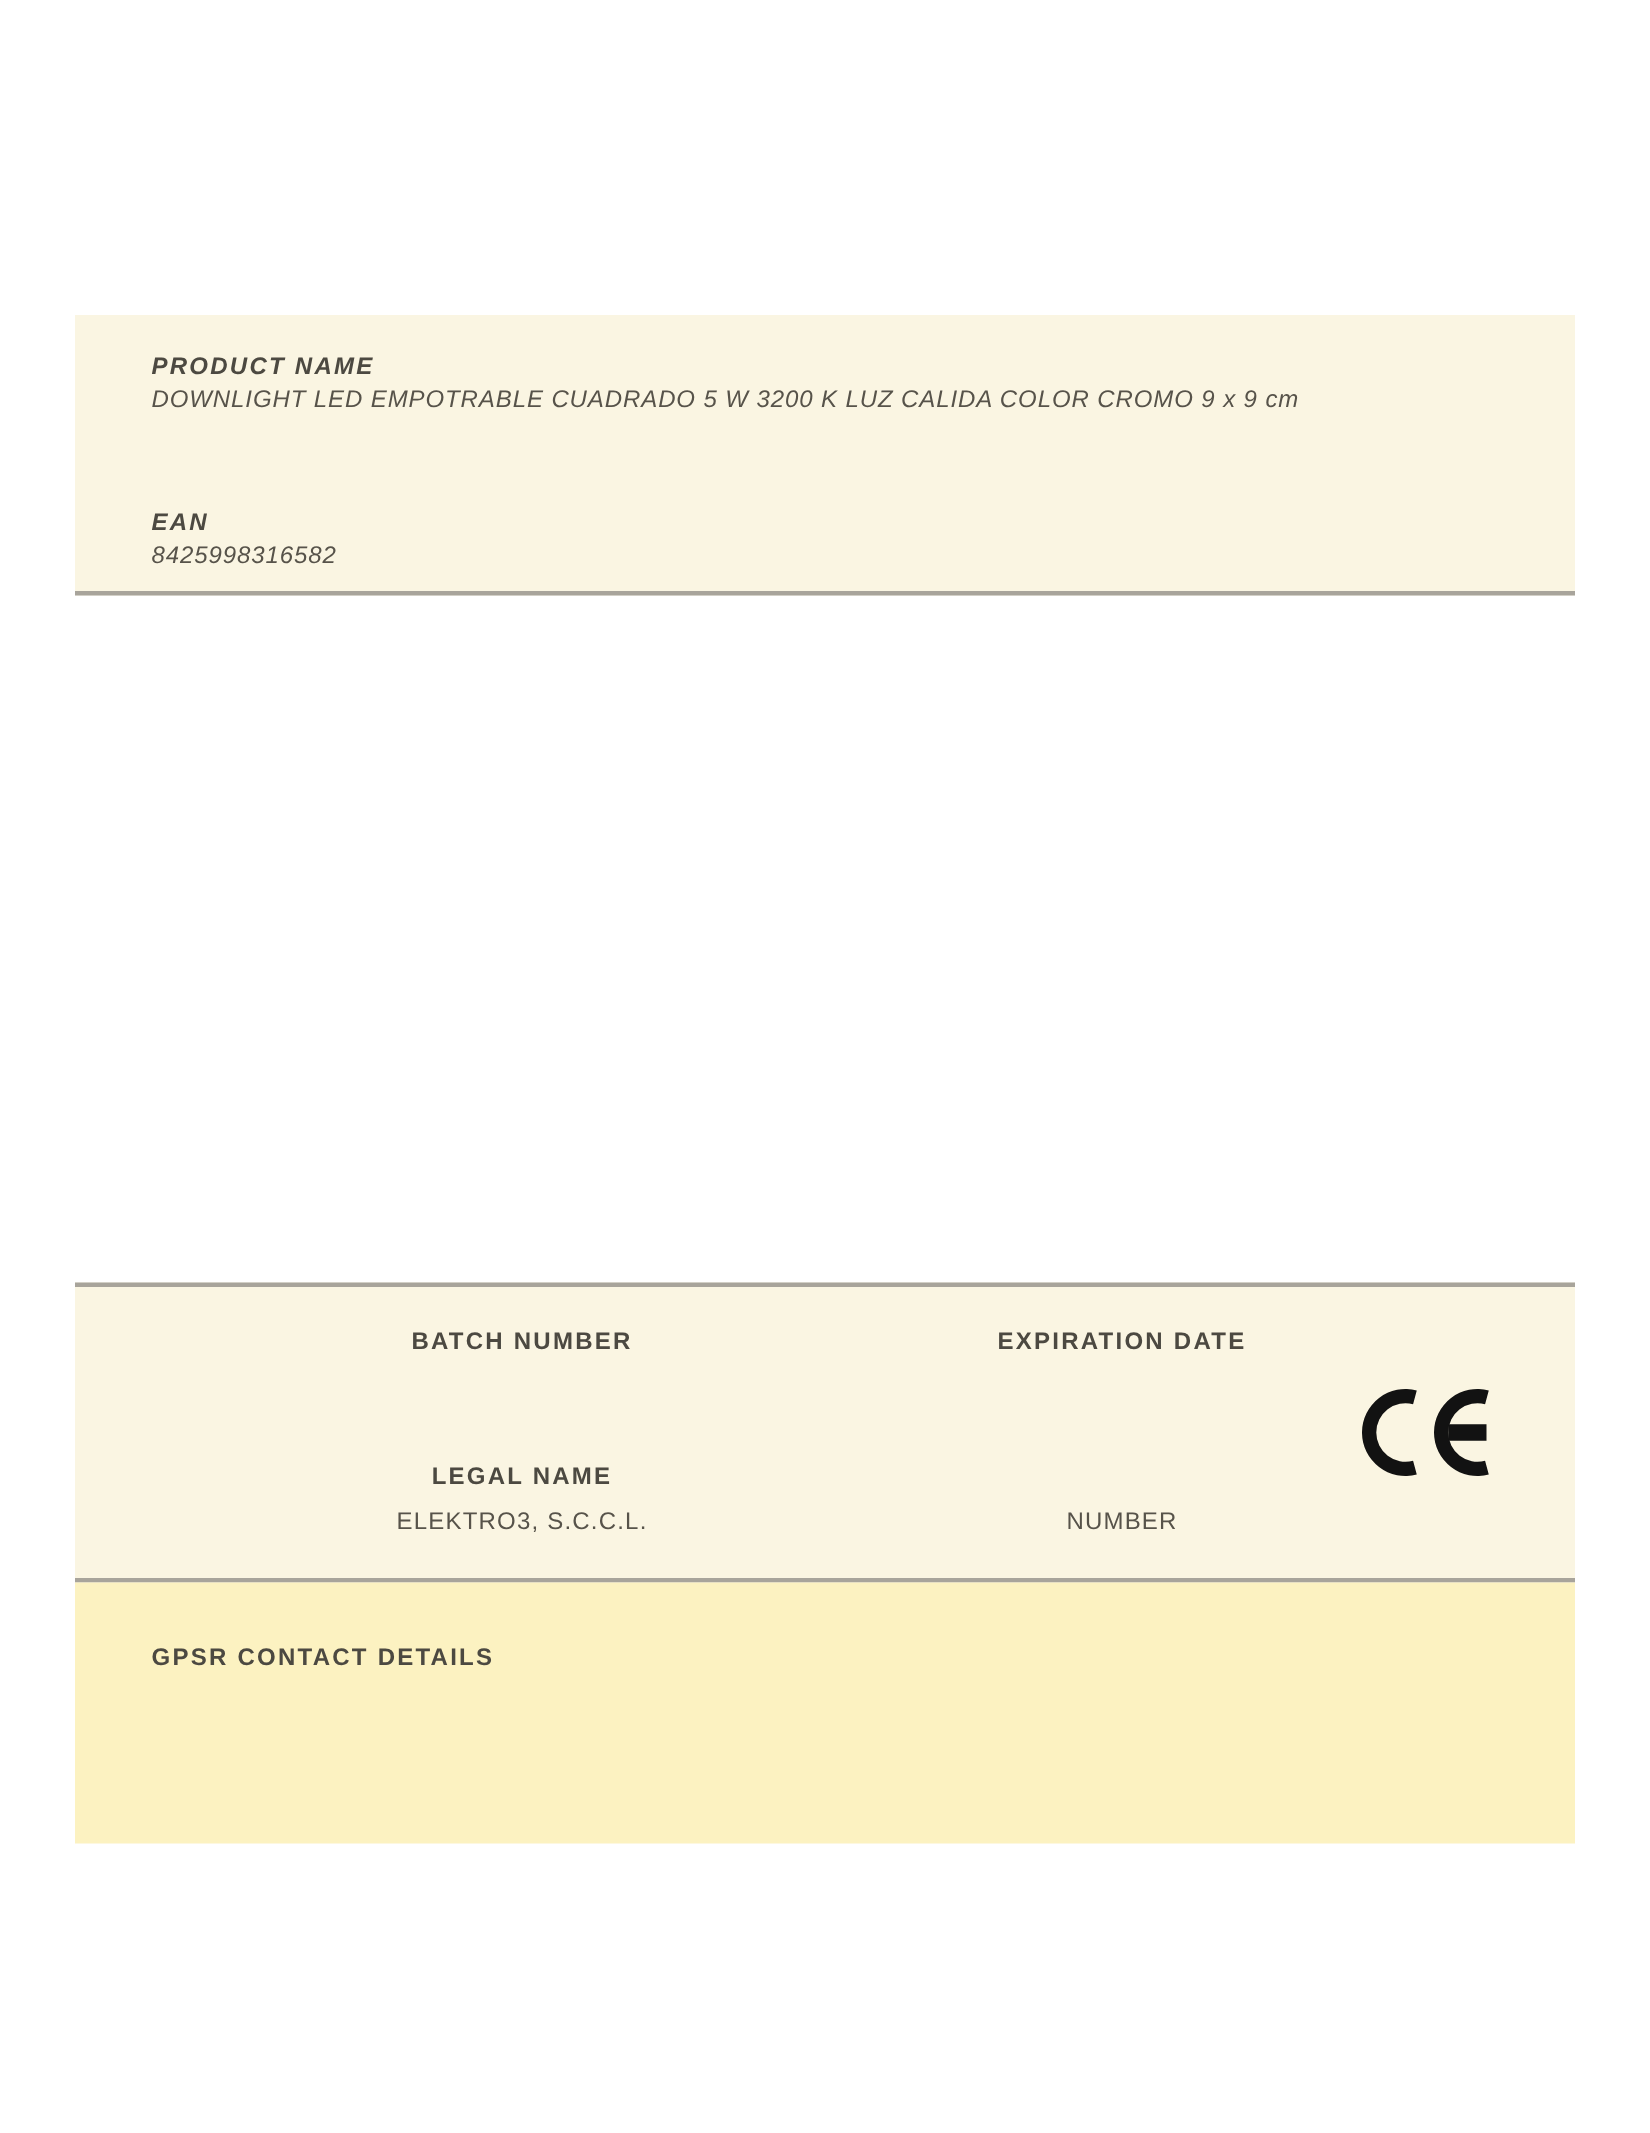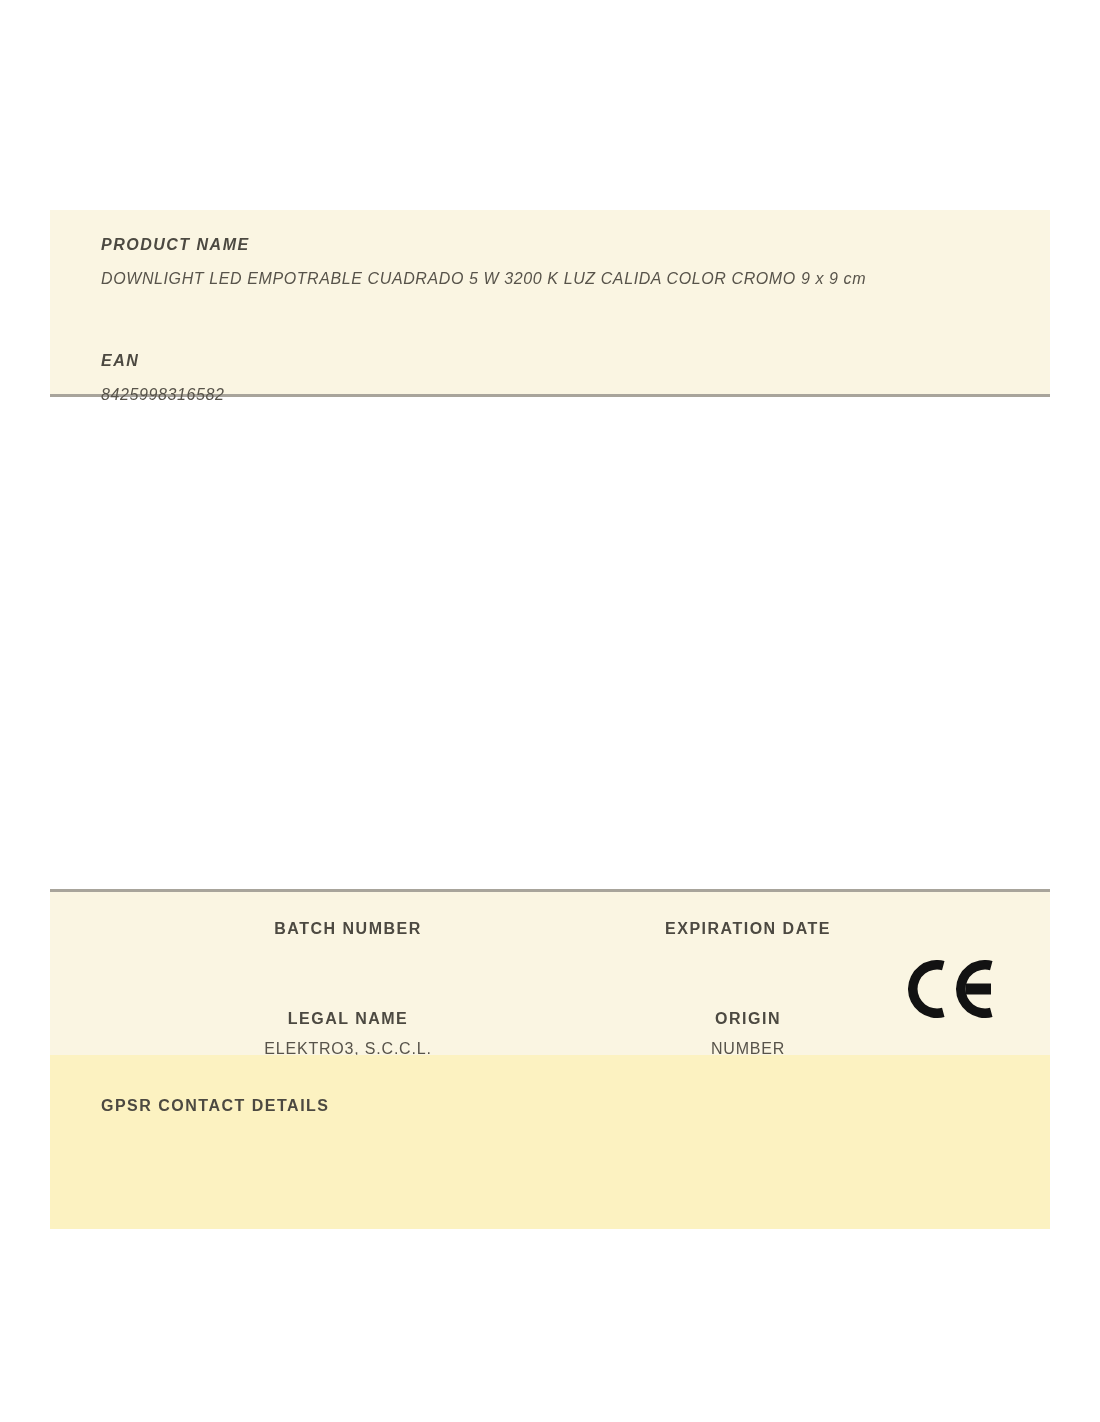--- a/index.html
+++ b/index.html
@@ -30,41 +30,40 @@
     height: 187px;
     border-bottom: 3px solid var(--border-gray);
     padding: 24px 50px 0 51px;
     font-style: italic;
   }
   .panel-batch {
     top: 855px;
     height: 200px;
     border-top: 3px solid var(--border-gray);
     border-bottom: 3px solid var(--border-gray);
-    margin-top: 34px;
   }
   .panel-contact {
     top: 1055px;
     height: 174px;
     background: var(--yellow-bg);
   }
   .field-label {
     font-size: 16px;
     font-weight: bold;
     letter-spacing: 1.5px;
     color: var(--heading-text);
     line-height: 22px;
   }
   .field-value {
     font-size: 16px;
     letter-spacing: 0.6px;
     color: var(--body-text);
     line-height: 22px;
   }
-  .panel-product .field-value { margin-top: 12px; }
+  .panel-product .field-value { margin-top: 0; }
   .panel-product .field-label.second { margin-top: 60px; }
 
   .col {
     position: absolute;
     width: 400px;
     text-align: center;
   }
   .col-left  { left: 98px; }
   .col-right { left: 498px; }
   .row-top    { top: 26px; }
@@ -111,21 +110,20 @@
   <div class="field-value">8425998316582</div>
 </section>
 
 <section class="panel panel-batch">
   <div class="col col-left row-top field-label">BATCH NUMBER</div>
   <div class="col col-right row-top field-label">EXPIRATION DATE</div>
 
   <div class="col col-left row-label2 field-label">LEGAL NAME</div>
   <div class="col col-left row-value2 field-value">ELEKTRO3, S.C.C.L.</div>
 
-  <div class="col col-right row-label2 field-label">ORIGIN</div>
   <div class="col col-right row-value2 field-value">NUMBER</div>
 
   <div class="ce-mark">
     <svg viewBox="0 0 86 58" xmlns="http://www.w3.org/2000/svg" aria-hidden="true">
 
       <path d="M 36.51 0.99 A 29 29 0 1 0 36.51 57.01 L 34.05 47.84 A 19.5 19.5 0 1 1 34.05 10.16 Z"></path>
 
       <path d="M 84.51 0.99 A 29 29 0 1 0 84.51 57.01 L 82.05 47.84 A 19.5 19.5 0 1 1 82.05 10.16 Z"></path>
 
       <rect x="57.5" y="23.5" width="25.5" height="11"></rect>

